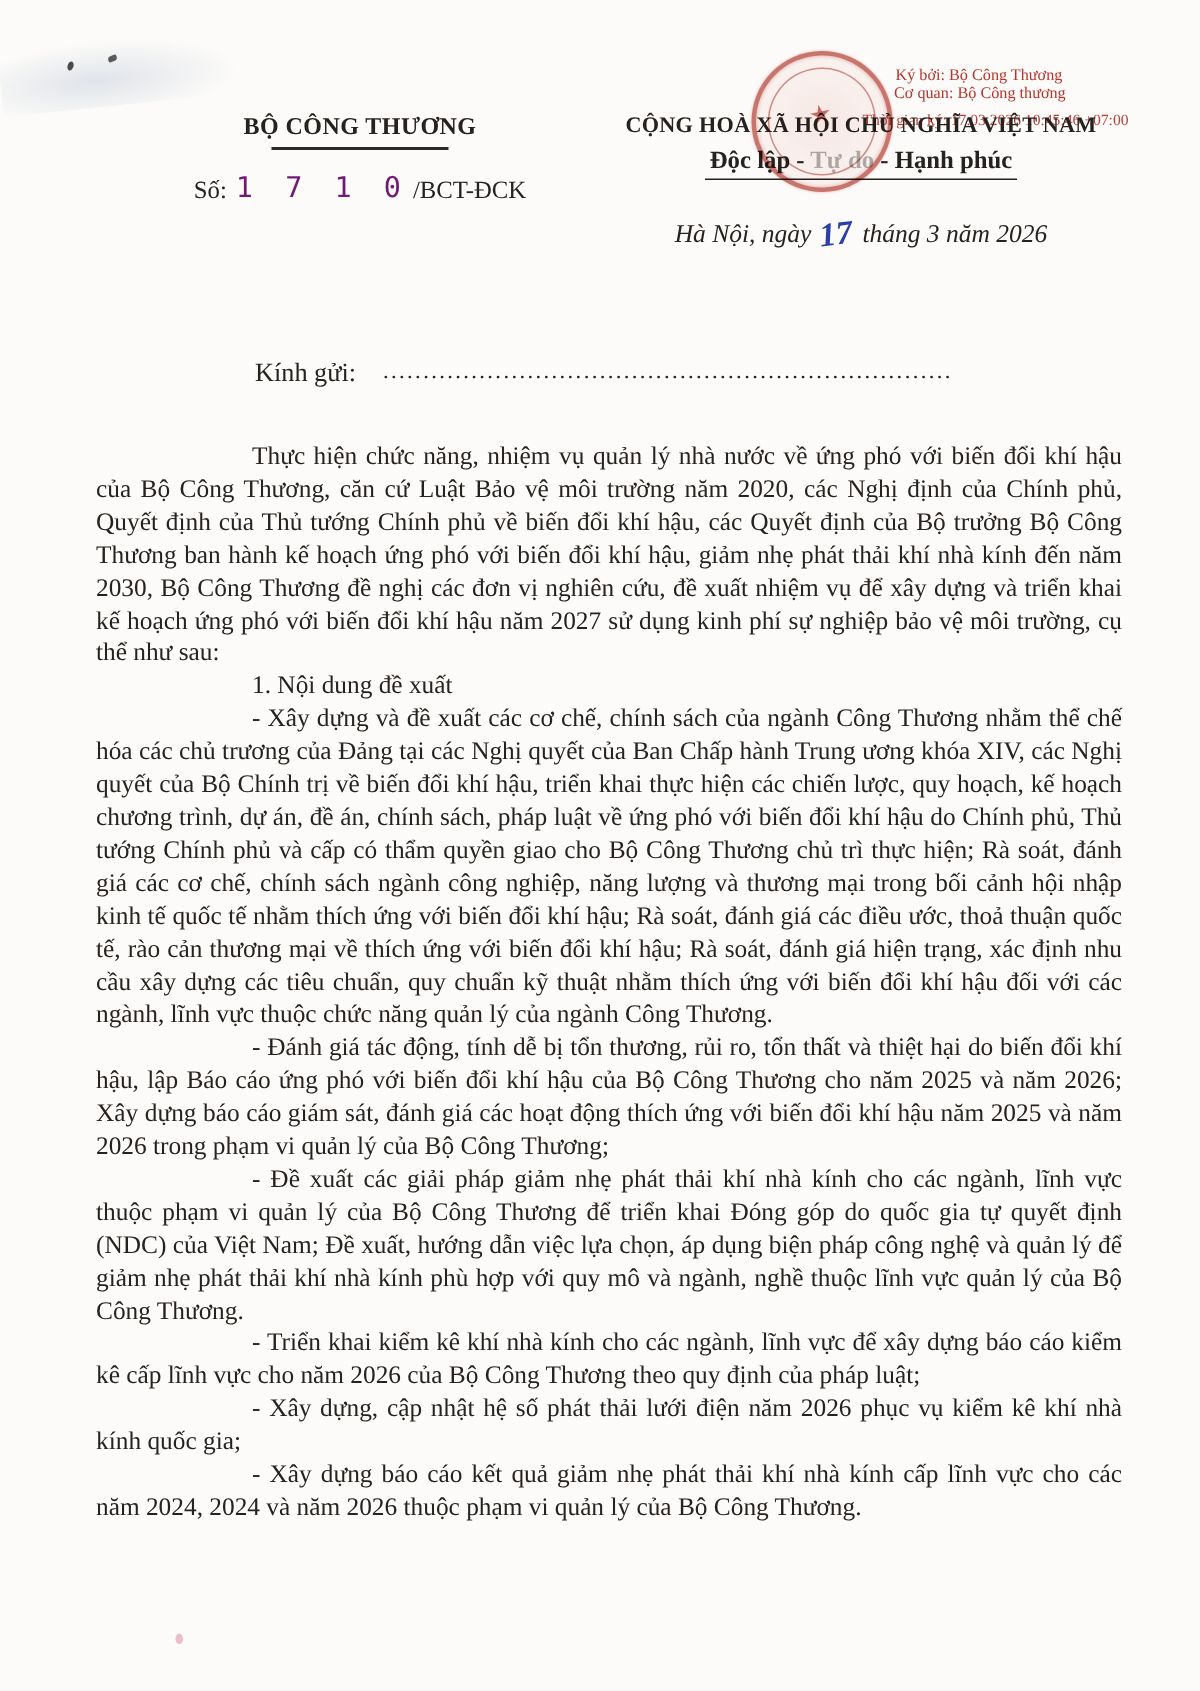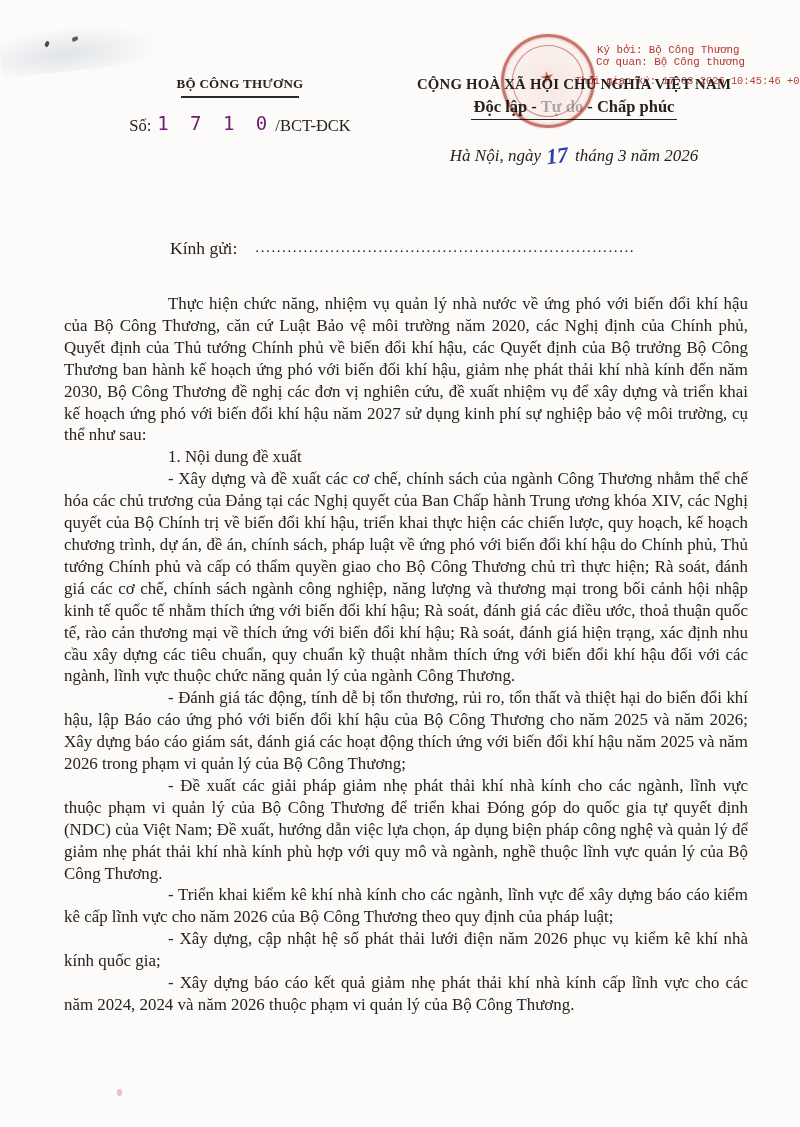--- a/index.html
+++ b/index.html
@@ -12,21 +12,21 @@
   
   .smudge{position:absolute;left:0;top:26px;width:160px;height:44px;
     background:radial-gradient(ellipse at 40% 60%, rgba(150,165,190,0.28), rgba(150,165,190,0) 70%);
     transform:rotate(-6deg);}
   .speck1{position:absolute;left:45px;top:41px;width:4px;height:6px;background:#4a4a4a;border-radius:40% 60%;transform:rotate(30deg);}
   .speck2{position:absolute;left:72px;top:37px;width:6px;height:4px;background:#5a5a5a;border-radius:50% 20%;transform:rotate(-20deg);}
   .speck-pink{position:absolute;left:117px;top:1089px;width:5px;height:7px;background:rgba(215,130,160,0.5);border-radius:50%;}
 
   
   .hdr-left{position:absolute;left:96px;top:76px;width:288px;text-align:center;z-index:2;}
-  .org{font-weight:bold;font-size:13px;letter-spacing:0.3px;}
+  .org{font-weight:bold;font-size:16px;letter-spacing:0.3px;}
   .org-underline{width:118px;height:1.6px;background:#2a2a2a;margin:4px auto 0;}
   .doc-number{margin-top:15px;font-size:16.5px;white-space:nowrap;}
   .doc-number .stamped{font-family:"DejaVu Sans Mono","DejaVu Sans",monospace;font-size:19px;
     letter-spacing:5px;color:#701a75;position:relative;top:-1px;margin:0 3px 0 6px;}
   .subject{margin-top:7px;font-size:13.6px;line-height:16.8px;padding:0 6px;}
 
   
   .hdr-right{position:absolute;left:386px;top:76px;width:376px;text-align:center;z-index:2;}
   .national{font-weight:bold;font-size:14.8px;letter-spacing:0.2px;white-space:nowrap;}
   .motto{display:inline-block;margin-top:4px;font-weight:bold;font-size:16.5px;
@@ -41,21 +41,21 @@
     mix-blend-mode:multiply;transform:rotate(-12deg);}
   .stamp .outer{position:absolute;inset:0;border-radius:50%;
     border:3.5px solid rgba(172,40,30,0.62);
     box-shadow:0 0 2px rgba(172,40,30,0.35), inset 0 0 3px rgba(172,40,30,0.4);
     background:radial-gradient(circle, rgba(200,60,40,0.10), rgba(200,60,40,0.02));}
   .stamp .inner{position:absolute;inset:11px;border-radius:50%;border:1.3px solid rgba(172,40,30,0.5);}
   .stamp .star{position:absolute;left:0;right:0;top:33px;text-align:center;
     font-size:17px;color:rgba(172,40,30,0.65);font-family:"DejaVu Sans",sans-serif;}
 
   
-  .sig{position:absolute;z-index:1;color:#b5352c;font-family:Liberation Mono, monospace;
+  .sig{position:absolute;z-index:1;color:#b5352c;font-family:Liberation Serif, serif;
     white-space:nowrap;line-height:12px;}
   .sig.l1{left:597px;top:44px;font-size:10.8px;}
   .sig.l2{left:596px;top:56px;font-size:10.8px;}
   .sig.l3{left:575px;top:75px;font-size:10.4px;opacity:0.95;}
 
   
   .salutation{position:absolute;left:170px;top:238px;font-size:17.5px;z-index:2;white-space:nowrap;}
   .salutation .dots{letter-spacing:1.6px;font-size:15px;display:inline-block;
     vertical-align:2px;margin-left:18px;}
 
@@ -79,21 +79,21 @@
     <div class="org">BỘ CÔNG THƯƠNG</div>
     <div class="org-underline"></div>
     <div class="doc-number">
       <span>Số:</span><span class="stamped">1 7 1 0</span><span>/BCT-ĐCK</span>
     </div>
   </div>
 
   <div class="hdr-right">
     <div class="national">CỘNG HOÀ XÃ HỘI CHỦ NGHĨA VIỆT NAM</div>
     <div>
-      <span class="motto"><span>Độc lập - </span><span class="faded">Tự do</span><span> - Chấp phúc</span></span>
+      <span class="motto"><span>Độc lập - </span><span class="faded">Tự do</span><span> - Hạnh phúc</span></span>
     </div>
     <div class="dateline">
       <span>Hà Nội, ngày</span><span class="day">17</span><span>tháng 3 năm 2026</span>
     </div>
   </div>
 
   <div class="stamp">
     <div class="outer"></div>
     <div class="inner"></div>
     <div class="star">★</div>

